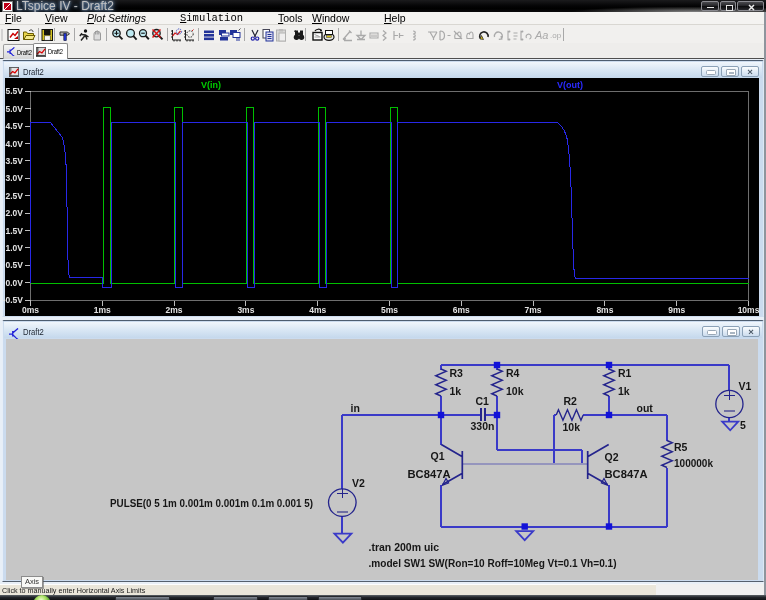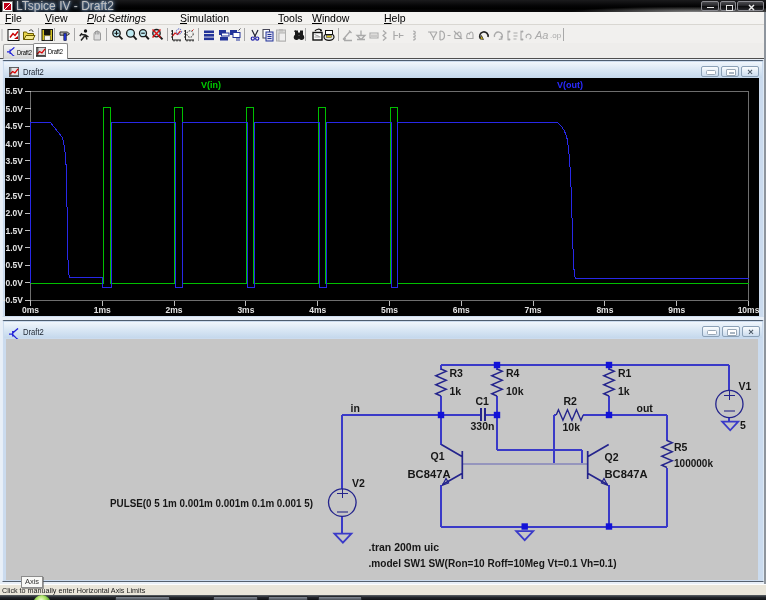--- a/index.html
+++ b/index.html
@@ -40,21 +40,21 @@
   .wtext{position:absolute;left:20px;top:5.5px;font-size:9px;color:#1c2430;transform:scaleX(0.85);transform-origin:0 50%;}
   .cbtn{position:absolute;width:18px;height:11px;background:linear-gradient(180deg,#fbfdfe,#e2ecf6 50%,#ccdcee);
       border:1px solid #8ba1b7;border-radius:2px;box-sizing:border-box;}
   .gmin{position:absolute;left:4px;top:3px;width:8px;height:3px;background:#fff;border:1px solid #9aa8b6;border-radius:1.5px;}
   .gmax{position:absolute;left:4px;top:2px;width:8px;height:5px;background:#fff;border:1px solid #9aa8b6;border-radius:1px;}
   .gmax span{position:absolute;left:1.5px;top:1.5px;width:5px;height:2px;background:#aab6c2;}
   .gcls{position:absolute;left:0;top:0;width:100%;height:9px;color:#4a5866;font-size:9.5px;font-weight:bold;text-align:center;line-height:9.5px;}
   .plot{left:5px;top:78px;width:754px;height:238px;background:#000;overflow:visible;}
   .schem{left:6px;top:339px;width:752px;height:241px;background:#c6c6c6;}
   
-  .statusbar{left:0;top:584px;width:766px;height:11px;background:#eae6da;border-top:1px solid #fdfdfd;
+  .statusbar{left:0;top:584px;width:656px;height:11px;background:#eae6da;border-top:1px solid #fdfdfd;
       font-size:8px;color:#1a1a1a;line-height:11px;box-sizing:border-box;}
   .statusbar span{transform:scaleX(0.9);transform-origin:0 50%;}
   .taskbar{left:0;top:595px;width:766px;height:5px;
       background:linear-gradient(180deg,#5d6368 0%,#23262b 45%,#101215 100%);}
   .tbtn{position:absolute;top:596px;height:5px;border-radius:1px;
       background:linear-gradient(180deg,#828993,#4b5158);border:1px solid #272a2e;box-sizing:border-box;}
   .orb{position:absolute;left:33px;top:595px;width:18px;height:18px;border-radius:50%;
       background:radial-gradient(circle at 45% 30%,#f4ffd8 0%,#a8e060 30%,#3f8f2a 60%,#1a3a55 100%);}
   .tooltip{left:21px;top:576px;width:20px;height:10px;background:#f8f8f6;border:1px solid #8c8c8c;
       box-shadow:1px 1px 0 rgba(90,90,90,.55);font-size:7.5px;color:#333;text-align:center;line-height:10px;}
@@ -79,21 +79,21 @@
   <div class="abs wbtn" style="left:737px;width:27px;">
       <svg style="position:absolute;left:9.5px;top:2px" width="7" height="7" viewBox="0 0 7 7">
         <path d="M1,1 L6,6 M6,1 L1,6" stroke="#ececec" stroke-width="1.5"></path>
       </svg>
     </div>
 
   <div class="abs menubar">
     <span class="mi" style="left:5px;"><u>F</u>ile</span>
     <span class="mi" style="left:45px;"><u>V</u>iew</span>
     <span class="mi" style="left:87px;font-style:italic;"><u>P</u>lot Settings</span>
-    <span class="mi" style="left:180px;"><u>S</u>imulation</span>
+    <span class="mi" style="left:180px;font-family:Liberation Mono, monospace;"><u>S</u>imulation</span>
     <span class="mi" style="left:278px;"><u>T</u>ools</span>
     <span class="mi" style="left:312px;"><u>W</u>indow</span>
     <span class="mi" style="left:384px;"><u>H</u>elp</span>
   </div>
 
   <div class="abs toolbar" id="toolbar"><svg width="766" height="18" viewBox="0 0 766 18">
         <path d="M2,4 V16" stroke="#c8c8c8" stroke-width="1.5"></path>
         <g>
           <rect x="8" y="4.5" width="11" height="11" fill="#fff" stroke="#111"></rect>
           <path d="M10,12.5 l3,-4 2,2 3,-4" stroke="#c00" stroke-width="1.4" fill="none"></path>

